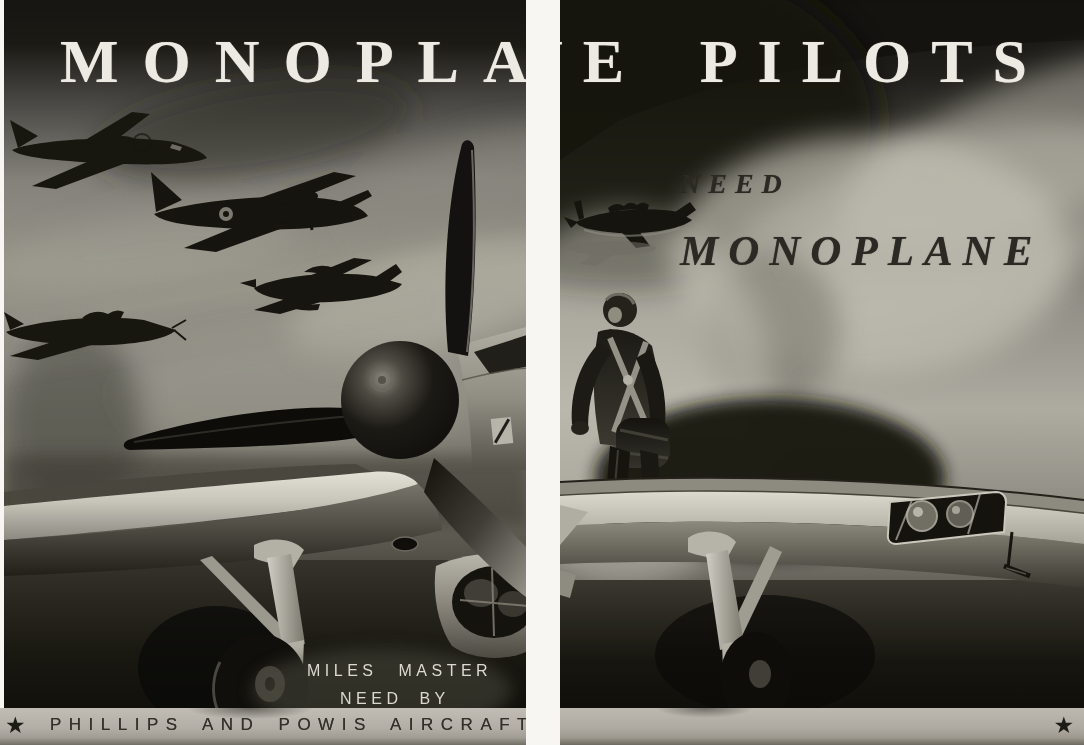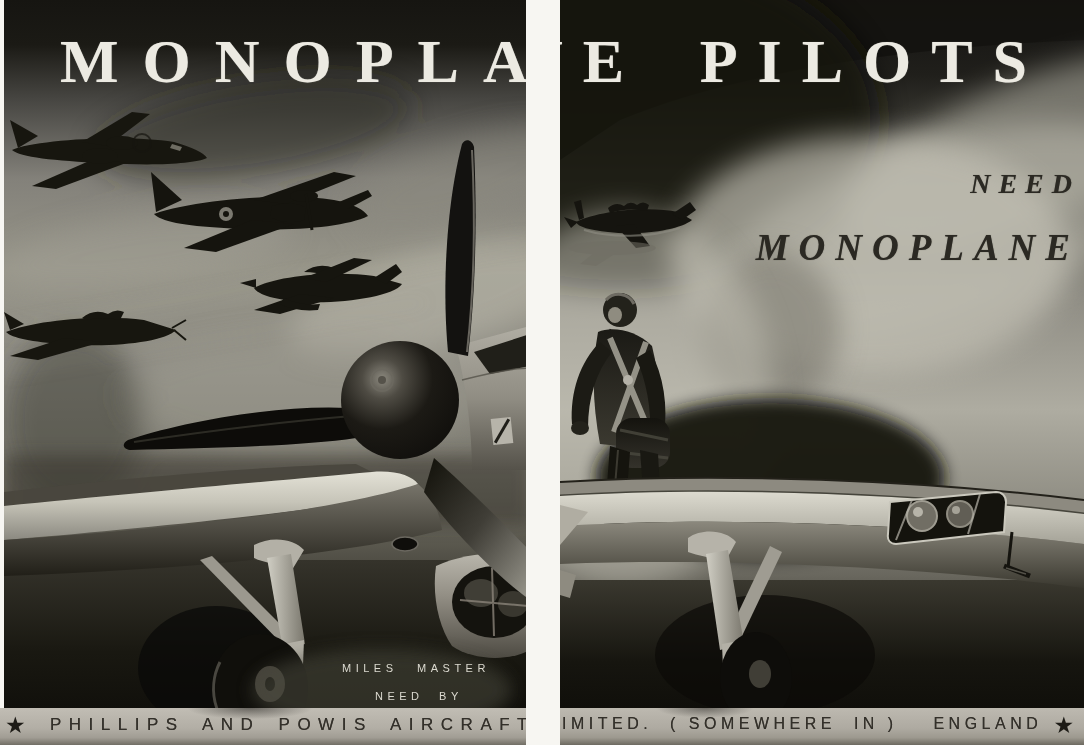--- a/index.html
+++ b/index.html
@@ -11,29 +11,29 @@
   .seam{position:absolute;top:0;left:526px;width:34px;height:745px;background:#f7f6f2;z-index:40;}
   svg.art{position:absolute;top:0;left:0;display:block;}
 
   .headline{position:absolute;top:26px;z-index:10;color:#eceae2;
             font-family:"Liberation Serif",serif;font-weight:700;font-size:62px;
             white-space:pre;letter-spacing:20px;
             text-shadow:0 0 1px rgba(236,234,226,.45);}
   .headline.hl-left{left:56px;letter-spacing:24px;}
   .headline.hl-right{left:-42px;letter-spacing:20px;word-spacing:20px;}
 
-  .tagline{position:absolute;top:168px;left:120px;width:400px;z-index:10;text-align:right;
+  .tagline{position:absolute;top:168px;left:120px;width:400px;z-index:10;text-align:left;
            color:#2b2923;font-family:"Liberation Serif",serif;font-style:italic;font-weight:700;}
   .tagline .tl1{font-size:28px;letter-spacing:8px;margin-bottom:26px;}
-  .tagline .tl2{font-size:37px;letter-spacing:10px;margin-bottom:9px;}
+  .tagline .tl2{font-size:43px;letter-spacing:10px;margin-bottom:9px;}
   .tagline .tl3{font-size:33px;letter-spacing:4px;}
   .tagline div{text-shadow:0 0 1px rgba(43,41,35,.55);}
 
-  .plane-label{position:absolute;z-index:10;color:#dcdad0;font-size:11px;
-               letter-spacing:4.5px;white-space:pre;margin-left:35px;}
+  .plane-label{position:absolute;z-index:10;color:#dcdad0;font-size:16px;
+               letter-spacing:4.5px;white-space:pre;}
   .plane-name{left:303px;top:662px;word-spacing:12px;}
   .made-by{left:336px;top:690px;word-spacing:8px;}
 
   .strip{position:absolute;bottom:0;height:37px;z-index:20;}
   .strip.s-left{left:0;width:526px;
     background:radial-gradient(90px 16px at 250px 0px, rgba(15,13,10,.5), rgba(15,13,10,0) 70%),
                linear-gradient(#c1bdb4 0%, #b2aea5 55%, #a19d94 80%, #716e65 100%);}
   .strip.s-right{left:560px;width:524px;
     background:radial-gradient(70px 14px at 145px 0px, rgba(15,13,10,.45), rgba(15,13,10,0) 70%),
                linear-gradient(#bdb9b0 0%, #aeaaa1 55%, #9d998f 80%, #6d6a61 100%);}
@@ -374,18 +374,17 @@
       <div class="tl1">NEED</div>
       <div class="tl2">MONOPLANE</div>
     </div>
   </div>
 
   <div class="strip s-left">
     <span class="star">★</span>
     <span class="txt">PHILLIPS AND POWIS AIRCRAFT</span>
   </div>
   <div class="strip s-right">
-    <span class="txt">IMITED.  ( SOMEWHERE  IN )    ENGLAND</span>
     <span class="star">★</span>
   </div>
 
   <div class="seam"></div>
 </div>
 
 </body></html>

